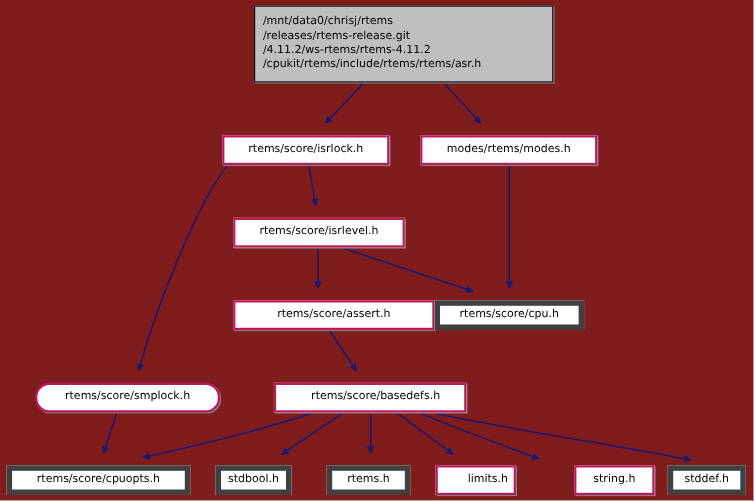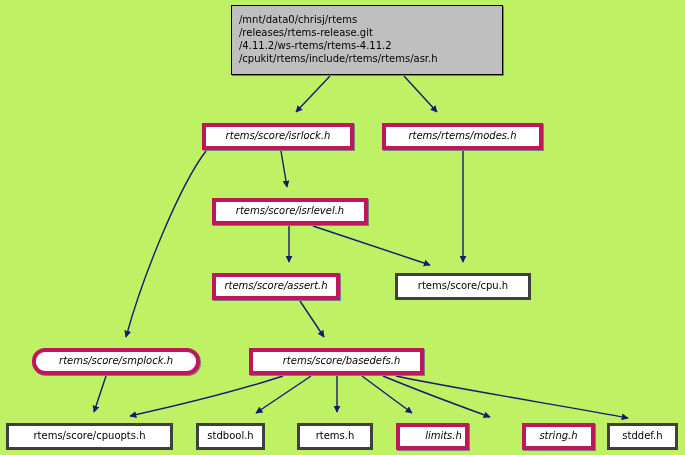--- a/index.html
+++ b/index.html
@@ -4,49 +4,48 @@
 <style>
   html, body {
     margin: 0;
     padding: 0;
     background: #ffffff;
   }
   #graph-root {
     position: relative;
     width: 685px;
     height: 455px;
-    background: #bef264;
+    background: #7f1d1d;
     font-family: "DejaVu Sans", "Liberation Sans", sans-serif;
     overflow: hidden;
   }
   #graph-svg {
     position: absolute;
     left: 0;
     top: 0;
     width: 685px;
     height: 455px;
   }
   .node-box {
     position: absolute;
     box-sizing: border-box;
     display: flex;
     align-items: center;
     justify-content: center;
     background: #ffffff;
-    border: 3px solid #404040;
+    border: 5px solid #404040;
     font-size: 10px;
     color: #000000;
     line-height: 1.28;
     white-space: pre;
     text-align: center;
   }
   .node-box.solid {
-    border: 4px solid #be185d;
+    border: 2px solid #be185d;
     box-shadow: 1px 1px 0 0 #808080;
-    font-style: italic;
   }
   .node-box.root {
     background: #bfbfbf;
     border: 1px solid #000000;
     box-shadow: 1px 1px 0 0 #808080;
     justify-content: flex-start;
     text-align: left;
     padding-left: 7px;
   }
   .node-label {
@@ -84,23 +83,23 @@
         <path d="M 558,429 C 572,427 582,432 582,437 C 582,441 577,444 570,446" fill="none" stroke="#191970" stroke-width="1.4" marker-end="url(#arrowhead)"></path>
       </g>
   </svg>
 
   <div id="nodes-layer">
       <div class="node-box root" style="left: 231px; top: 5px; width: 272px; height: 70px;"><span class="node-label">/mnt/data0/chrisj/rtems
 /releases/rtems-release.git
 /4.11.2/ws-rtems/rtems-4.11.2
 /cpukit/rtems/include/rtems/rtems/asr.h</span></div>
       <div class="node-box solid" style="left: 202px; top: 123px; width: 152px; height: 27px;"><span class="node-label">rtems/score/isrlock.h</span></div>
-      <div class="node-box solid" style="left: 382px; top: 123px; width: 161px; height: 27px;"><span class="node-label">rtems/rtems/modes.h</span></div>
+      <div class="node-box solid" style="left: 382px; top: 123px; width: 161px; height: 27px;"><span class="node-label">modes/rtems/modes.h</span></div>
       <div class="node-box solid" style="left: 212px; top: 198px; width: 156px; height: 27px;"><span class="node-label">rtems/score/isrlevel.h</span></div>
-      <div class="node-box solid" style="left: 212px; top: 273px; width: 128px; height: 27px;"><span class="node-label">rtems/score/assert.h</span></div>
+      <div class="node-box solid" style="left: 212px; top: 273px; width: 183px; height: 27px;"><span class="node-label">rtems/score/assert.h</span></div>
       <div class="node-box light" style="left: 395px; top: 273px; width: 136px; height: 27px;"><span class="node-label">rtems/score/cpu.h</span></div>
       <div class="node-box solid" style="left: 32px; top: 348px; width: 168px; height: 27px; border-radius: 13px;"><span class="node-label">rtems/score/smplock.h</span></div>
       <div class="node-box solid" style="left: 249px; top: 348px; width: 175px; height: 27px; padding-left: 10px;"><span class="node-label">rtems/score/basedefs.h</span></div>
       <div class="node-box light" style="left: 6px; top: 423px; width: 167px; height: 27px;"><span class="node-label">rtems/score/cpuopts.h</span></div>
       <div class="node-box light" style="left: 196px; top: 423px; width: 69px; height: 27px;"><span class="node-label">stdbool.h</span></div>
       <div class="node-box light" style="left: 297px; top: 423px; width: 76px; height: 27px;"><span class="node-label">rtems.h</span></div>
       <div class="node-box solid" style="left: 396px; top: 423px; width: 73px; height: 27px; padding-left: 22px;"><span class="node-label">limits.h</span></div>
       <div class="node-box solid" style="left: 484px; top: 423px; width: 73px; height: 27px; margin-left: 38px;"><span class="node-label">string.h</span></div>
       <div class="node-box light" style="left: 607px; top: 423px; width: 71px; height: 27px;"><span class="node-label">stddef.h</span></div>
     </div>

